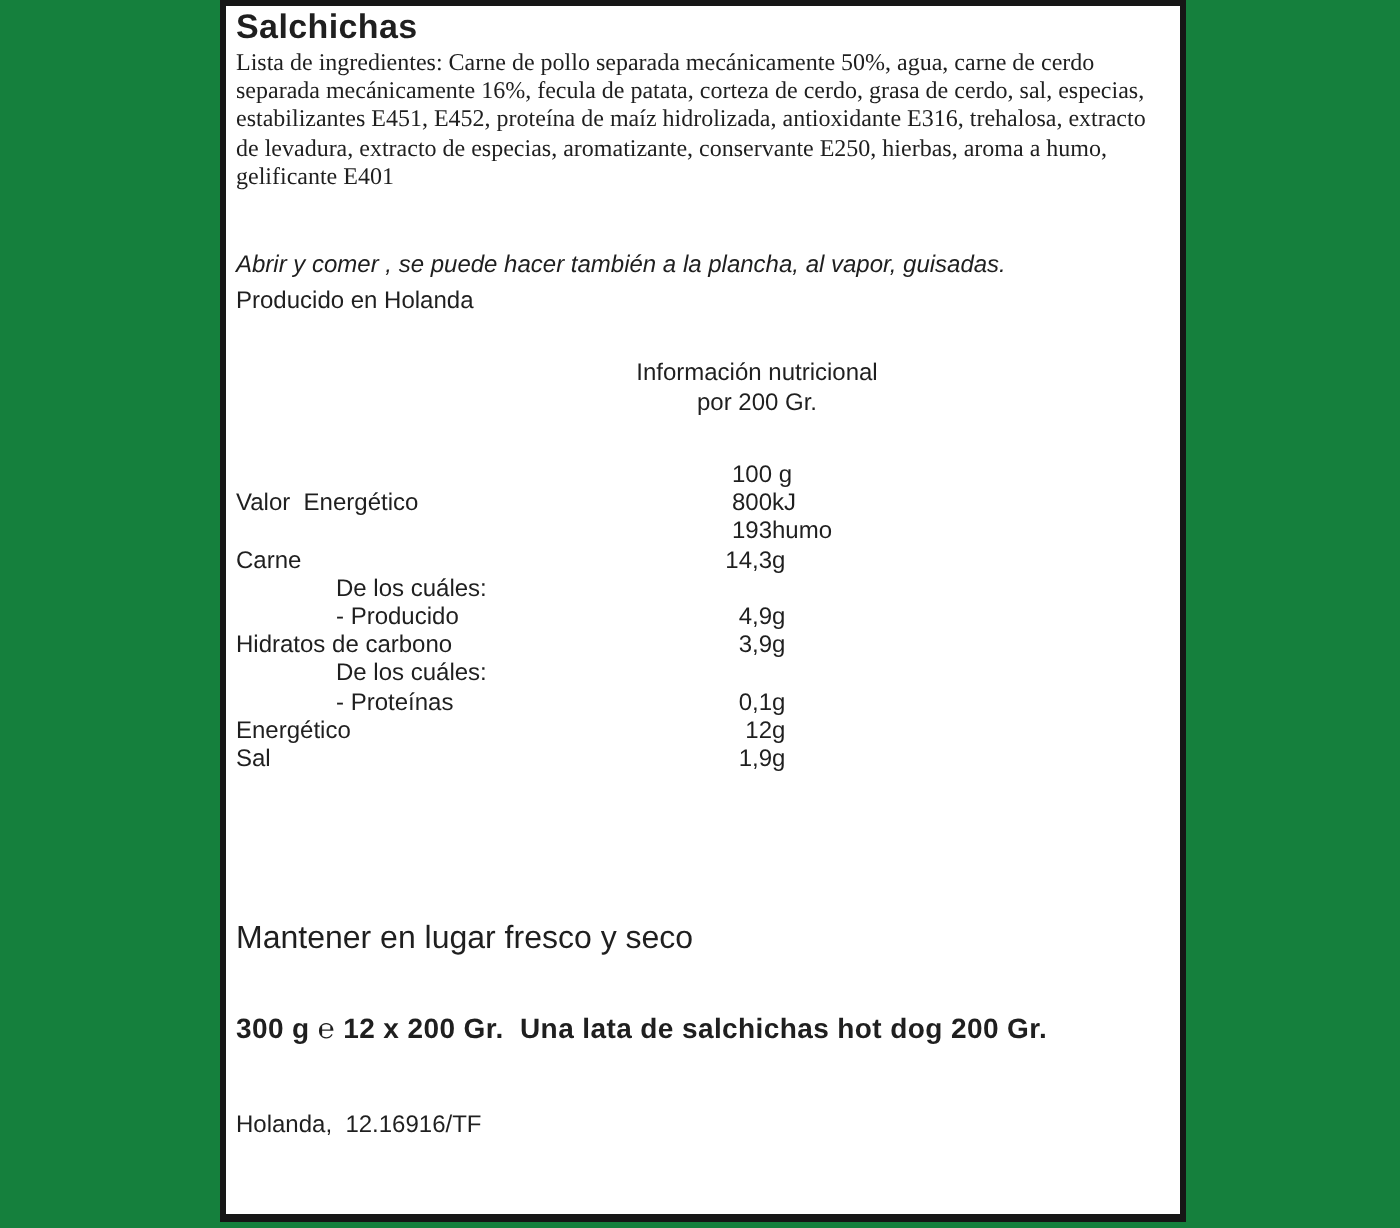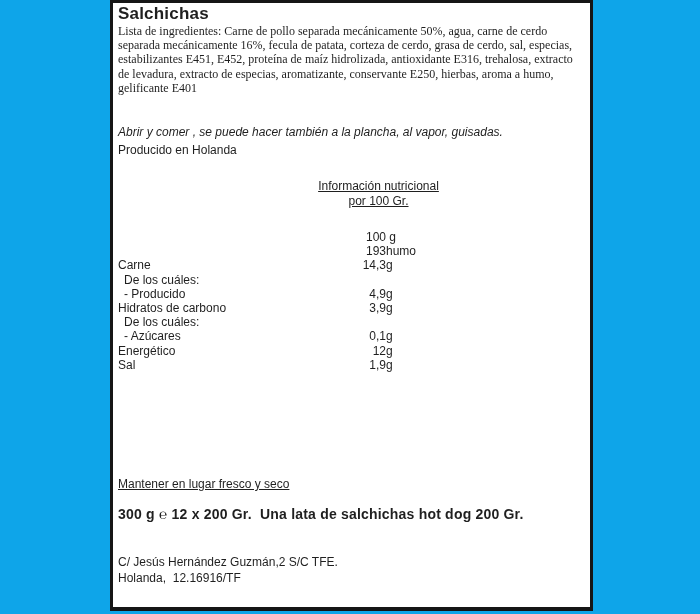--- a/index.html
+++ b/index.html
@@ -1,19 +1,19 @@
 <!DOCTYPE html>
 <html><head>
 <meta charset="utf-8">
 <style>
   html,body{margin:0;padding:0;background:#ffffff;}
   #page{
     position:relative;
     width:700px;height:614px;
-    background:#0ea5e9;
+    background:#15803d;
     font-family:"Liberation Sans", sans-serif;
     color:#1f1f1f;
     overflow:hidden;
   }
   #label-box{
     position:absolute;
     left:110px;top:0;
     width:483px;height:611px;
     border:3px solid #161616;
     border-bottom-width:4px;
@@ -28,60 +28,64 @@
     letter-spacing:.2px;
   }
   #ingredients{
     left:5px;top:21px;width:463px;
     font-size:12px;line-height:14.2px;font-family:Liberation Serif, serif;
   }
   #serving{left:5px;top:122px;font-size:12px;font-style:italic;}
   #origin{left:5px;top:140px;font-size:12px;}
   #nutrition-heading{
     left:54px;right:0;top:176px;
-    text-align:center;font-size:12px;line-height:15px;text-decoration:underline;
+    text-align:center;font-size:12px;line-height:15px;
   }
   #nutrition-table{
     left:5px;top:227px;width:465px;
     font-size:12px;
   }
   .nrow{position:relative;height:14.2px;line-height:14.2px;}
   .nrow .lbl{white-space:pre-wrap;}
-  .nrow.indent .lbl{padding-left:6px;}
+  .nrow.indent .lbl{padding-left:6px;margin-left:44px;}
   .nrow .val{position:absolute;left:268px;top:0;}
   .nrow .val .num{position:absolute;right:100%;white-space:pre;text-align:right;}
   .nrow .val .unit{white-space:pre;}
-  #storage{left:5px;top:474px;font-size:12px;text-decoration:underline;}
+  #storage{left:5px;top:458px;font-size:16px;}
   #net-weight{left:5px;top:503px;font-size:14px;font-weight:bold;letter-spacing:.2px;}
   #manufacturer{left:5px;top:552px;font-size:12px;line-height:15.5px;}
   #manufacturer .name{font-weight:bold;}
 </style>
 </head>
 <body>
 
 <div id="page">
   <div id="label-box">
 
     <div id="product-title" class="abs">Salchichas</div>
 
     <div id="ingredients" class="abs">Lista de ingredientes: Carne de pollo separada mecánicamente 50%, agua, carne de cerdo separada mecánicamente 16%, fecula de patata, corteza de cerdo, grasa de cerdo, sal, especias, estabilizantes E451, E452, proteína de maíz hidrolizada, antioxidante E316, trehalosa, extracto de levadura, extracto de especias, aromatizante, conservante E250, hierbas, aroma a humo, gelificante E401</div>
 
     <div id="serving" class="abs pre">Abrir y comer , se puede hacer también a la plancha, al vapor, guisadas.</div>
 
     <div id="origin" class="abs">Producido en Holanda</div>
 
     <div id="nutrition-heading" class="abs">
       <div>Información nutricional</div>
-      <div>por 100 Gr.</div>
+      <div>por 200 Gr.</div>
     </div>
 
     <div id="nutrition-table" class="abs">
       <div class="nrow">
         <span class="lbl"></span>
         <span class="val"><span class="num">100</span><span class="unit"> g</span></span>
+      </div>
+      <div class="nrow">
+        <span class="lbl">Valor  Energético</span>
+        <span class="val"><span class="num">800</span><span class="unit">kJ</span></span>
       </div>
       <div class="nrow">
         <span class="lbl"></span>
         <span class="val"><span class="num">193</span><span class="unit">humo</span></span>
       </div>
       <div class="nrow">
         <span class="lbl">Carne</span>
         <span class="val"><span class="num">14,3</span><span class="unit">g</span></span>
       </div>
       <div class="nrow indent">
@@ -94,36 +98,35 @@
       </div>
       <div class="nrow">
         <span class="lbl">Hidratos de carbono</span>
         <span class="val"><span class="num">3,9</span><span class="unit">g</span></span>
       </div>
       <div class="nrow indent">
         <span class="lbl">De los cuáles:</span>
         <span class="val"><span class="num"></span><span class="unit"></span></span>
       </div>
       <div class="nrow indent">
-        <span class="lbl">- Azúcares</span>
+        <span class="lbl">- Proteínas</span>
         <span class="val"><span class="num">0,1</span><span class="unit">g</span></span>
       </div>
       <div class="nrow">
         <span class="lbl">Energético</span>
         <span class="val"><span class="num">12</span><span class="unit">g</span></span>
       </div>
       <div class="nrow">
         <span class="lbl">Sal</span>
         <span class="val"><span class="num">1,9</span><span class="unit">g</span></span>
       </div>
     </div>
 
     <div id="storage" class="abs">Mantener en lugar fresco y seco</div>
 
     <div id="net-weight" class="abs pre">300 g ℮ 12 x 200 Gr.  Una lata de salchichas hot dog 200 Gr.</div>
 
     <div id="manufacturer" class="abs">
-      <div>C/ Jesús Hernández Guzmán,2 S/C TFE.</div>
       <div class="pre">Holanda,  12.16916/TF</div>
     </div>
 
   </div>
 </div>
 
 </body></html>

